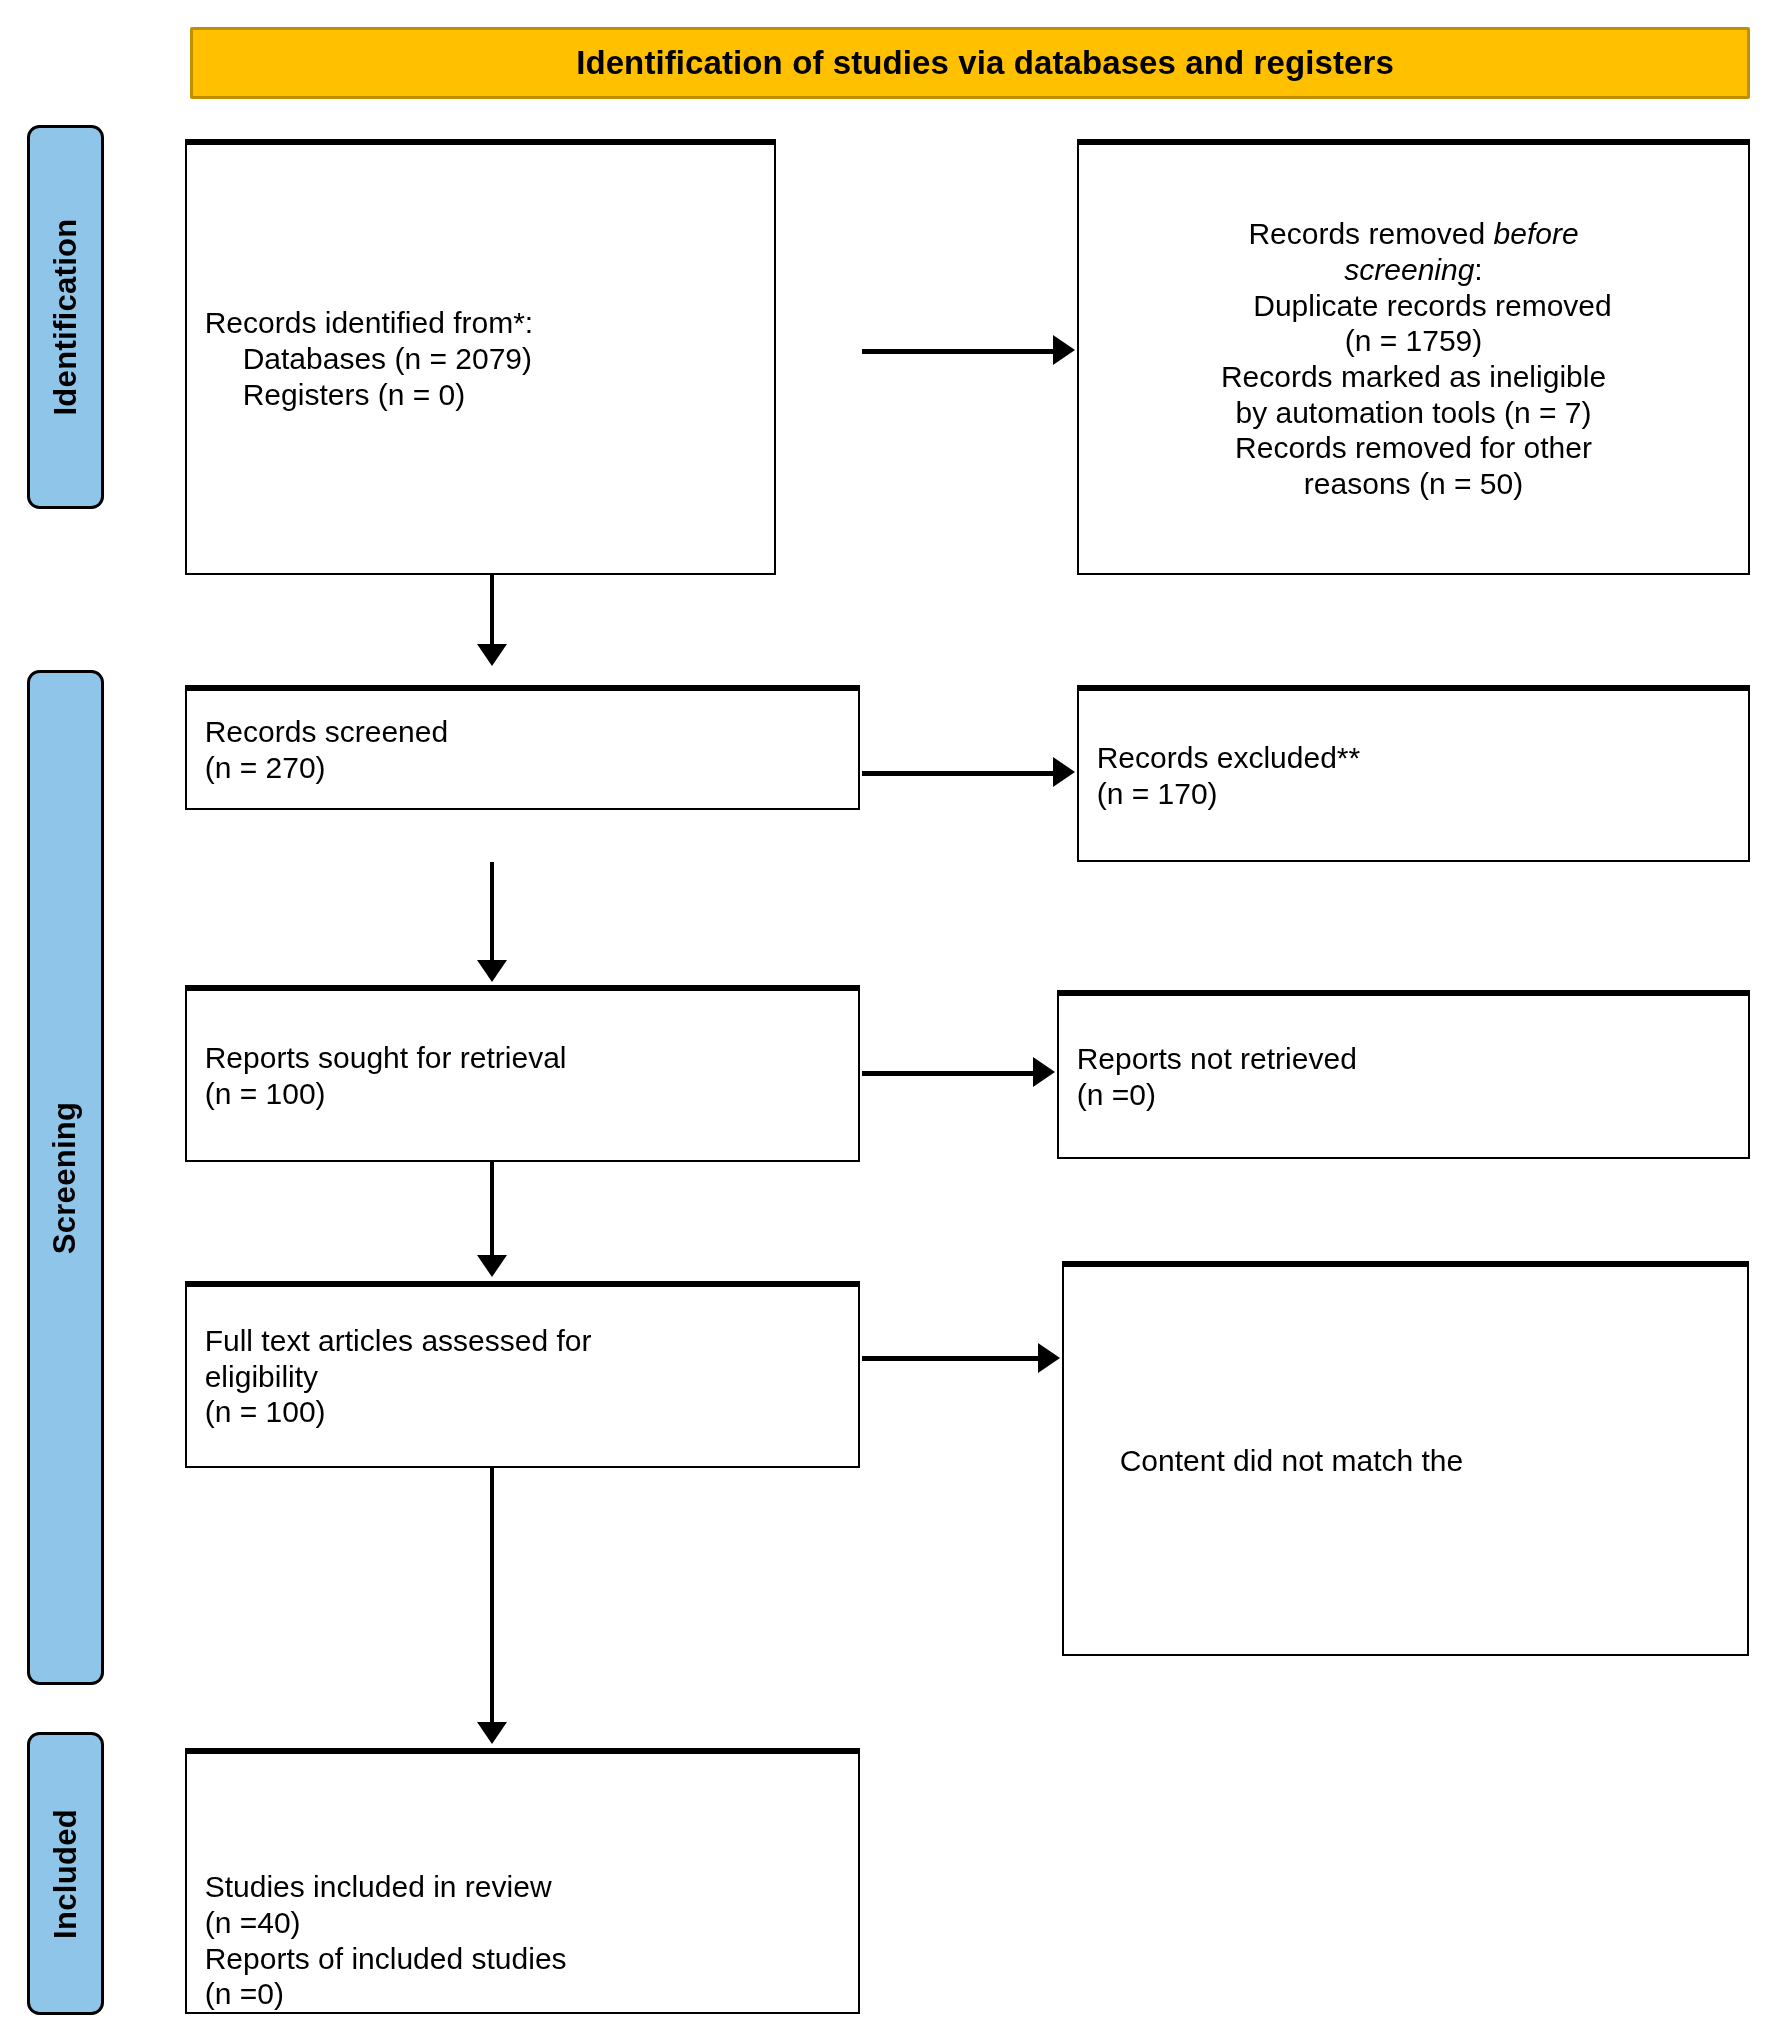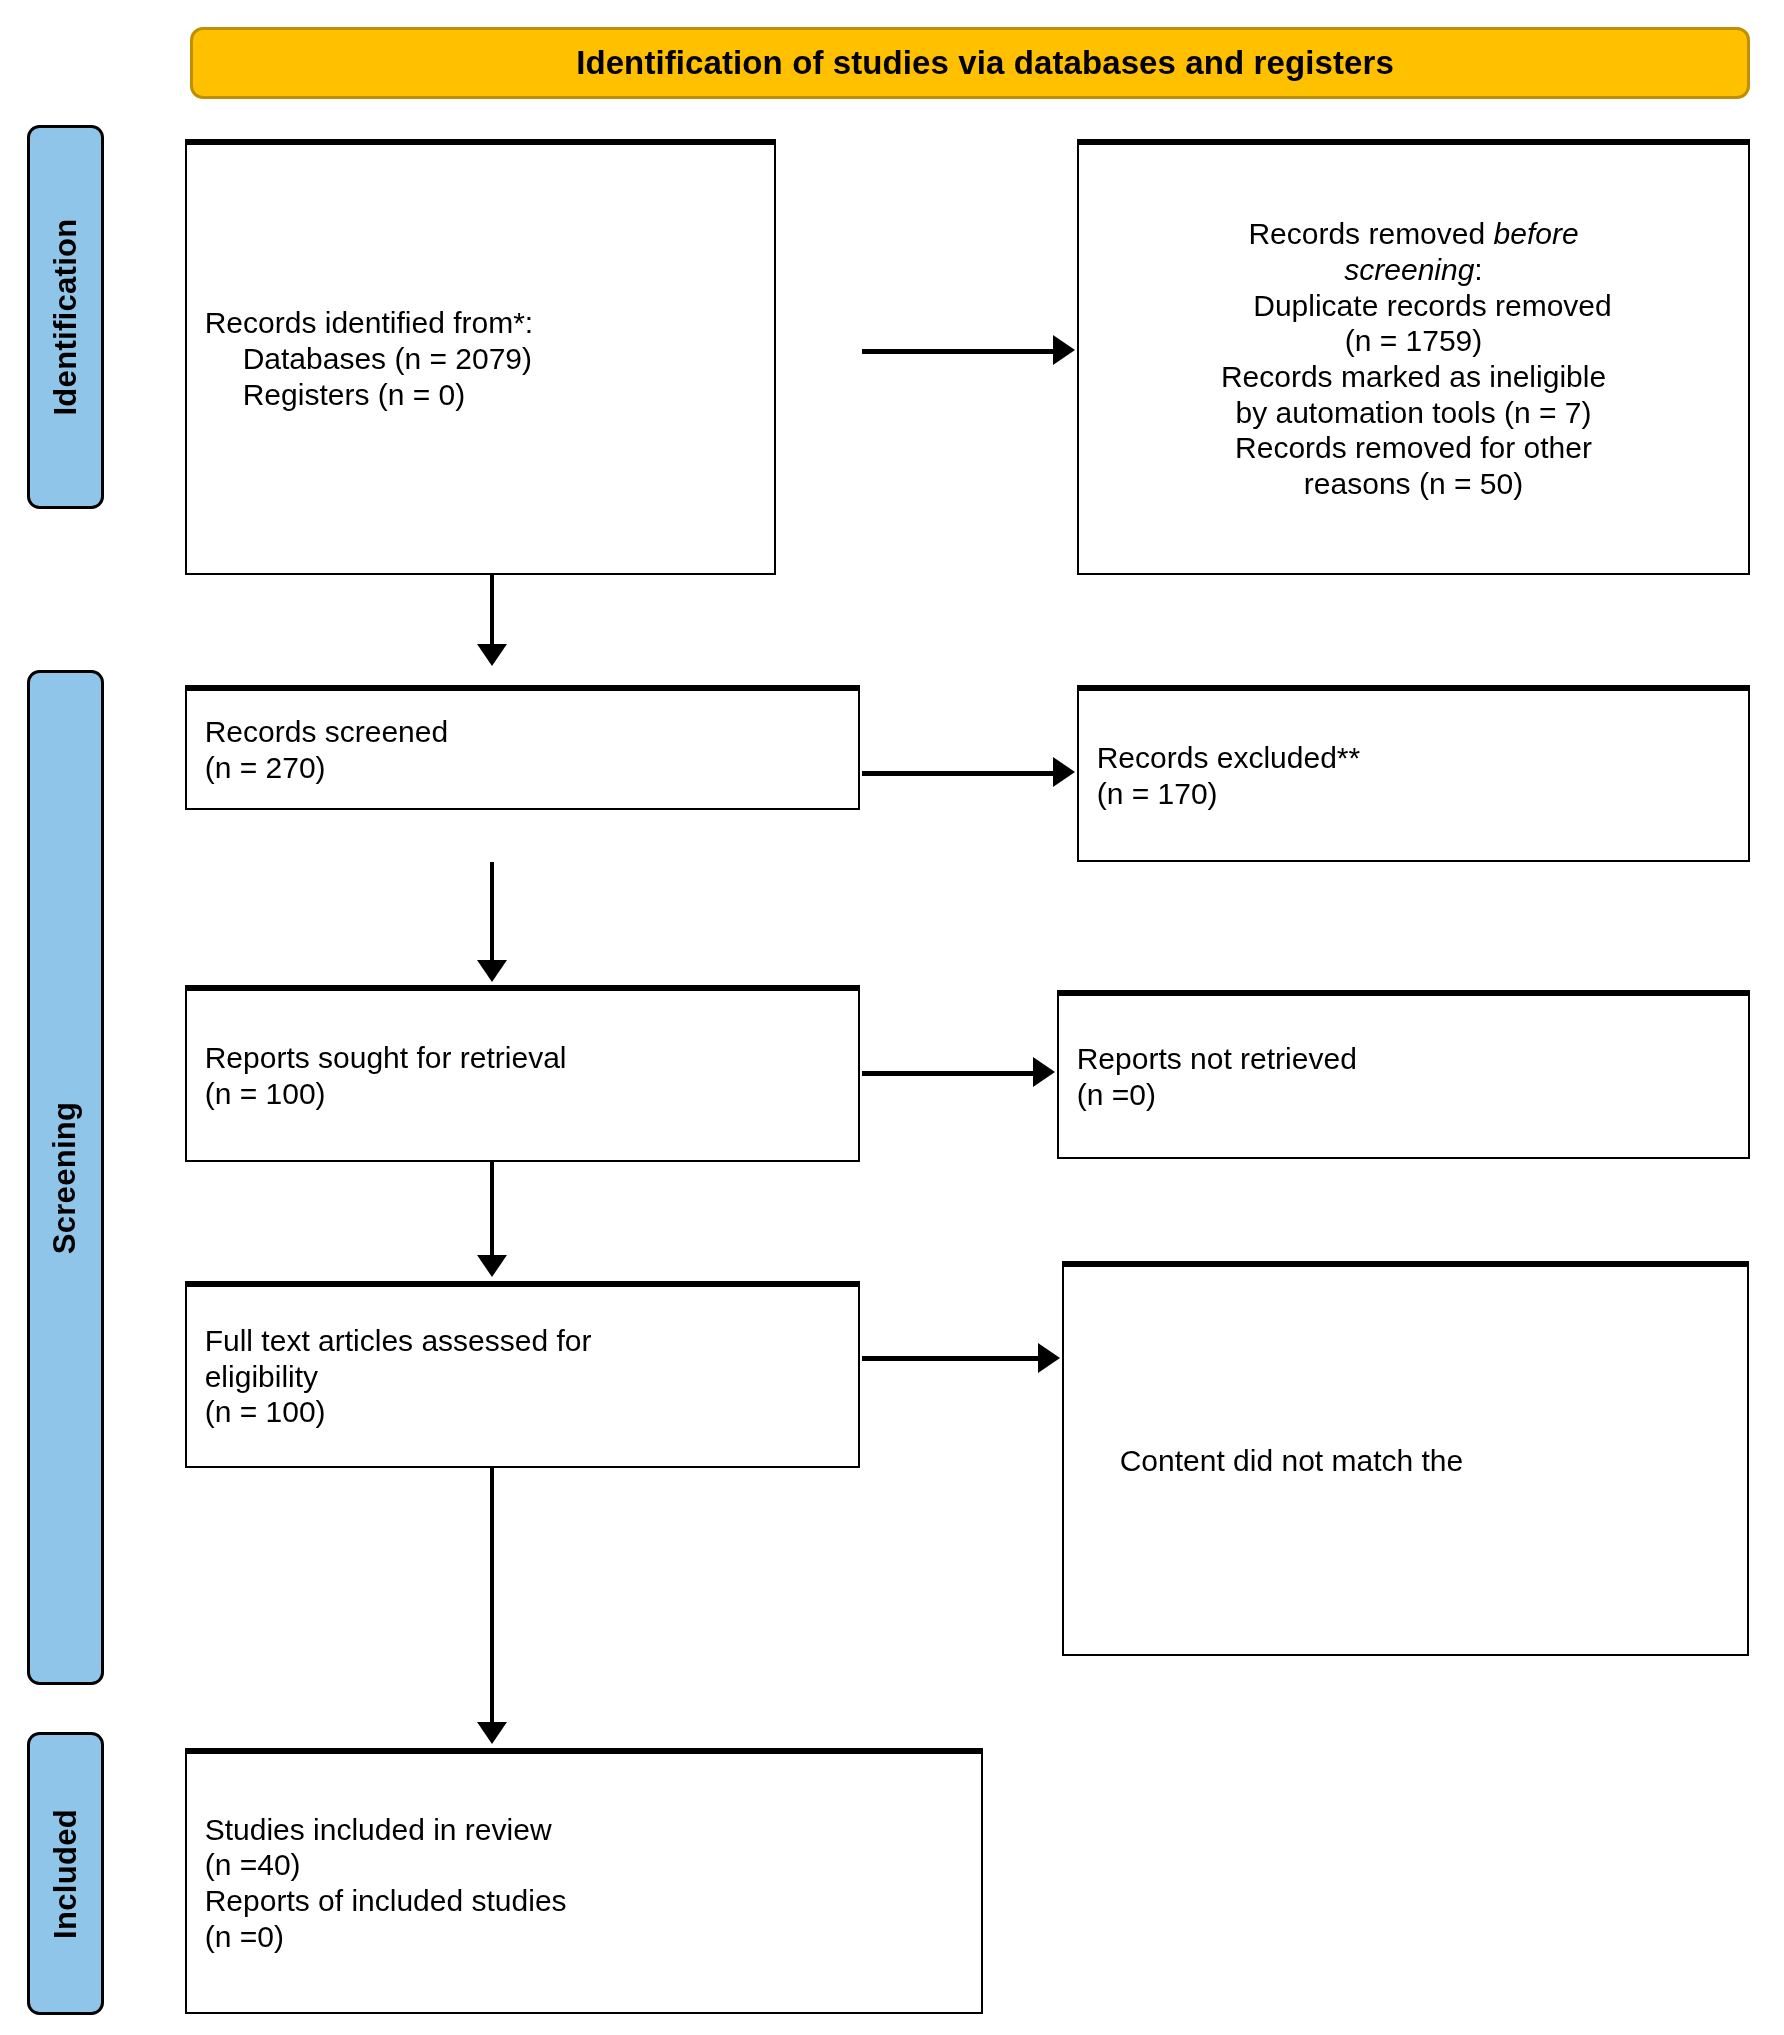--- a/index.html
+++ b/index.html
@@ -23,21 +23,21 @@
 
   
   .banner {
     position: absolute;
     left: 190px;
     top: 27px;
     width: 1560px;
     height: 72px;
     background: #FFC000;
     border: 3.6px solid #BF8F00;
-    border-radius: 13px;
+    border-radius: 2px;
     box-sizing: border-box;
     display: flex;
     align-items: center;
     justify-content: center;
     padding-left: 30px;
   }
   .banner-title {
     font-size: 33px;
     font-weight: bold;
     letter-spacing: 0.1px;
@@ -240,21 +240,21 @@
   <div class="conn">
     <div class="h-line" style="left:862px; top:1356px; width:178px;"></div>
     <div class="arrow-right" style="left:1038px; top:1343px;"></div>
   </div>
 
   <div class="conn">
     <div class="v-line" style="left:490px; top:1468px; height:259px;"></div>
     <div class="arrow-down" style="left:477px; top:1722px;"></div>
   </div>
 
-  <div class="box" style="left:185px; top:1748px; width:798px; height:266px;">
+  <div class="box" style="left:185px; top:1748px; width:675px; height:266px;align-items:flex-end;">
     <div class="box-inner">
       <p>Studies included in review</p>
       <p>(n =40)</p>
       <p>Reports of included studies</p>
       <p>(n =0)</p>
     </div>
   </div>
 
 </div>
 

